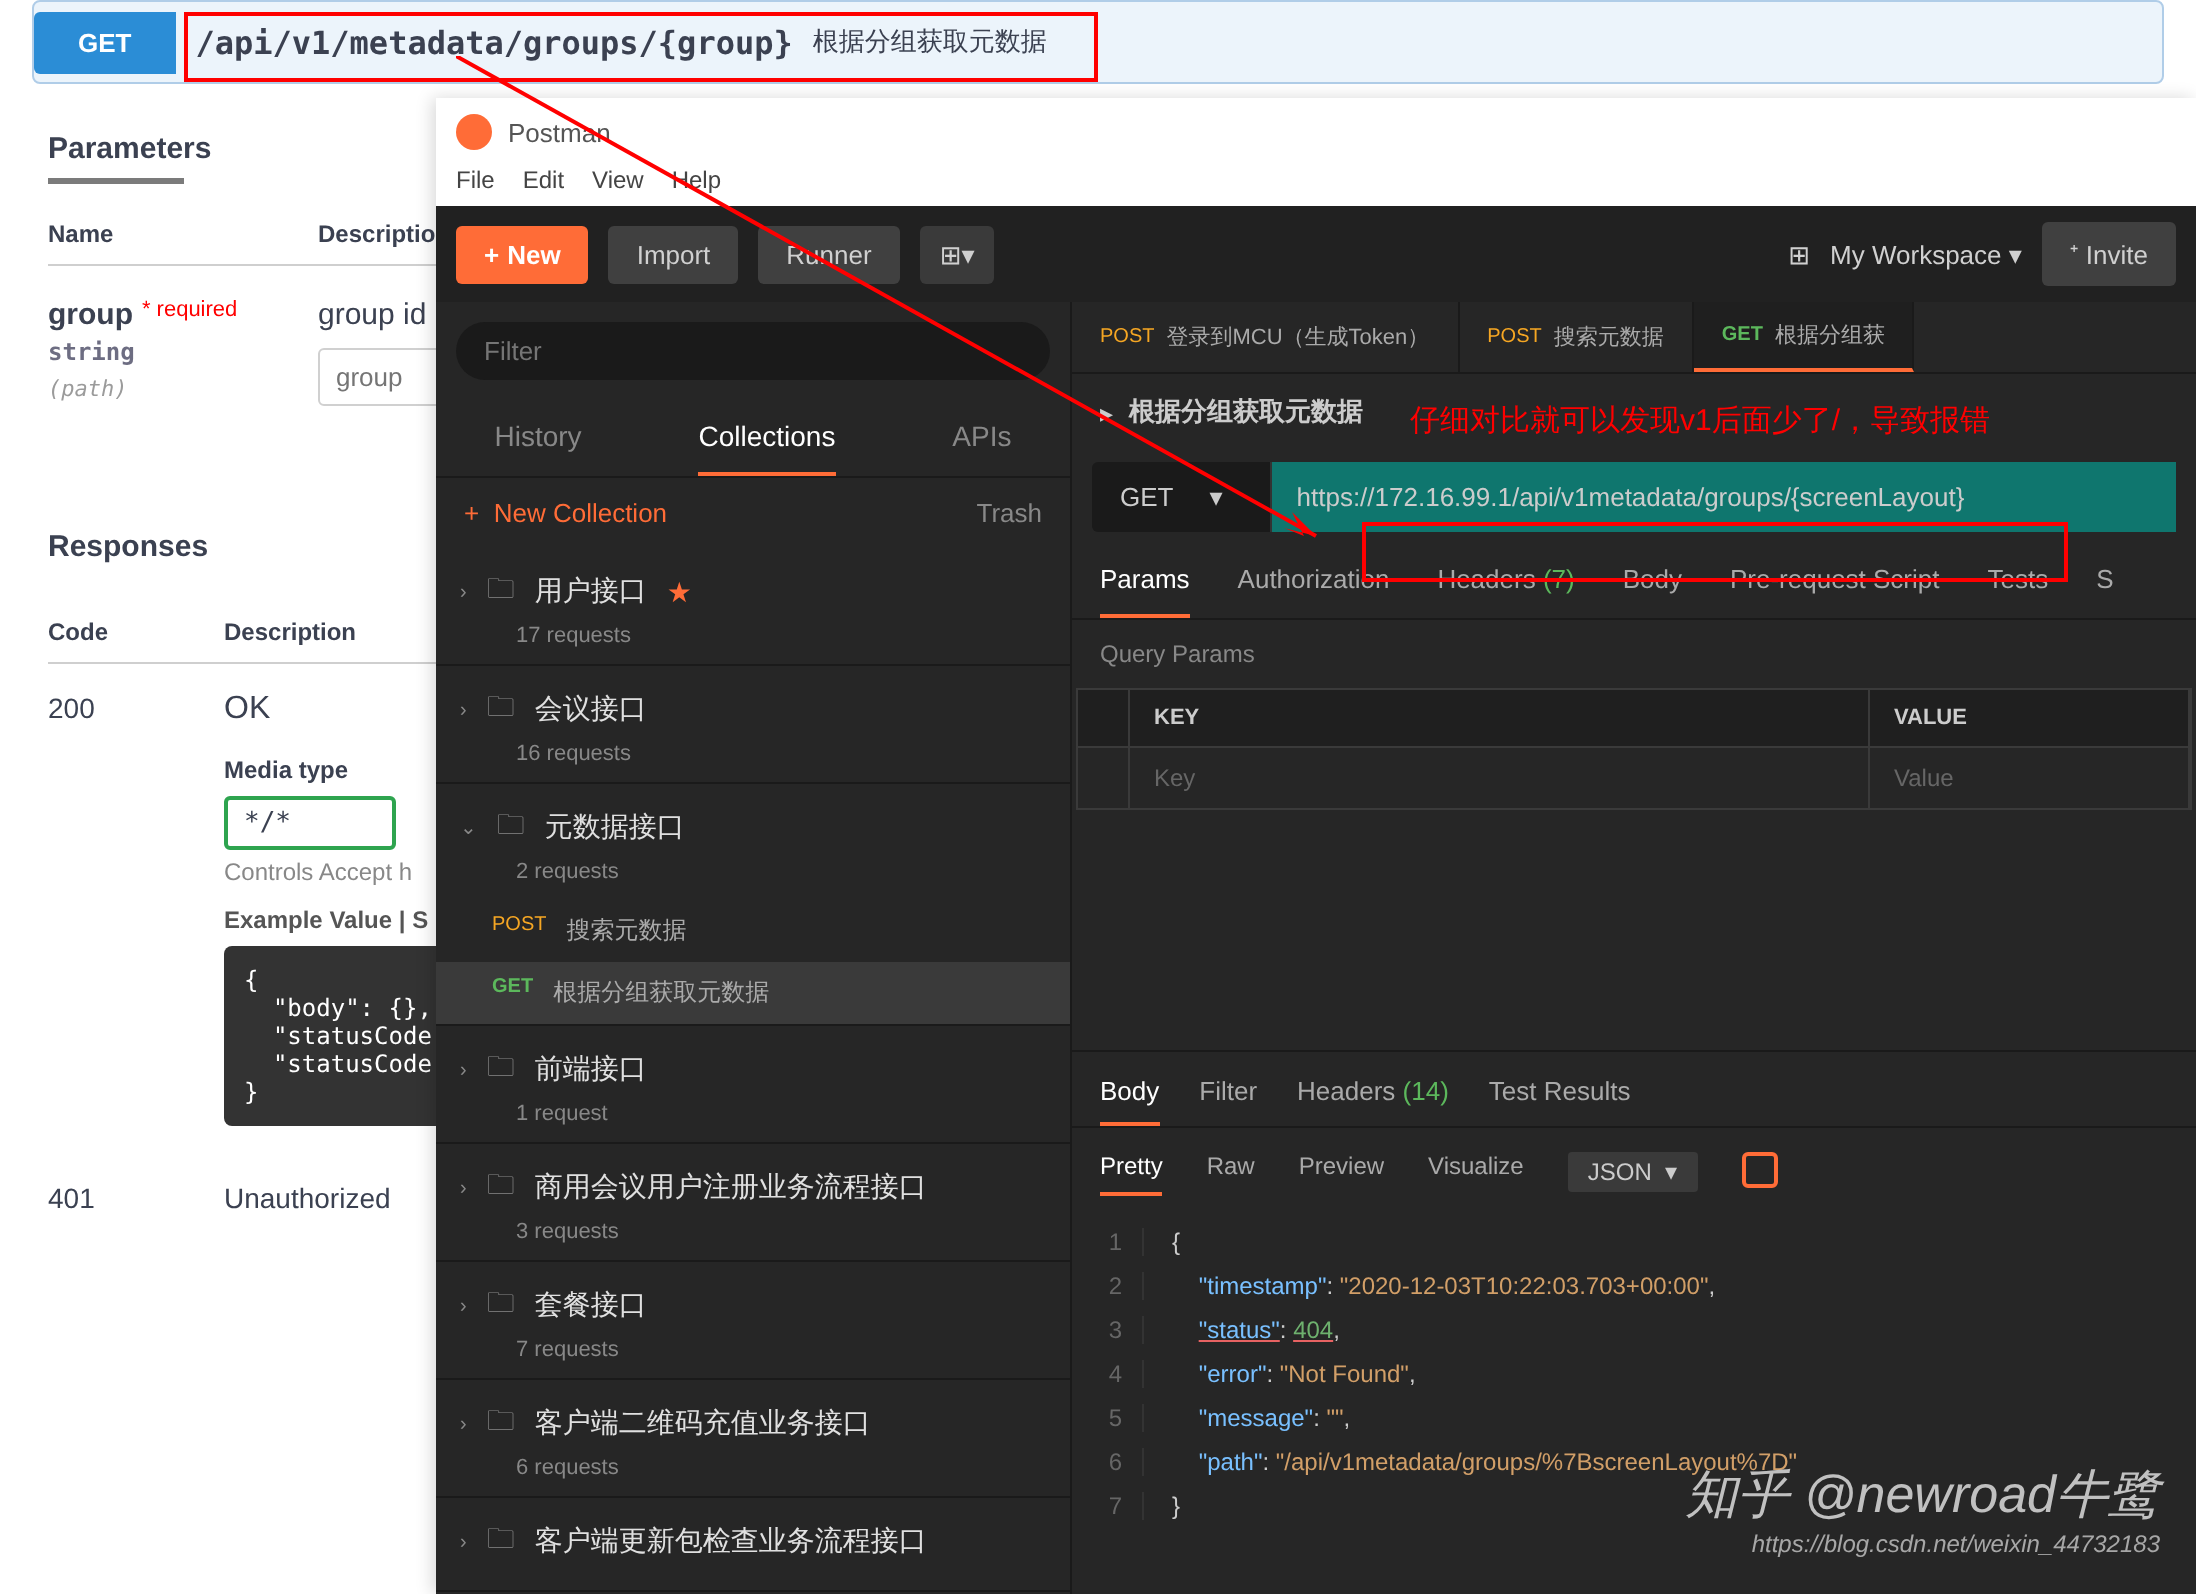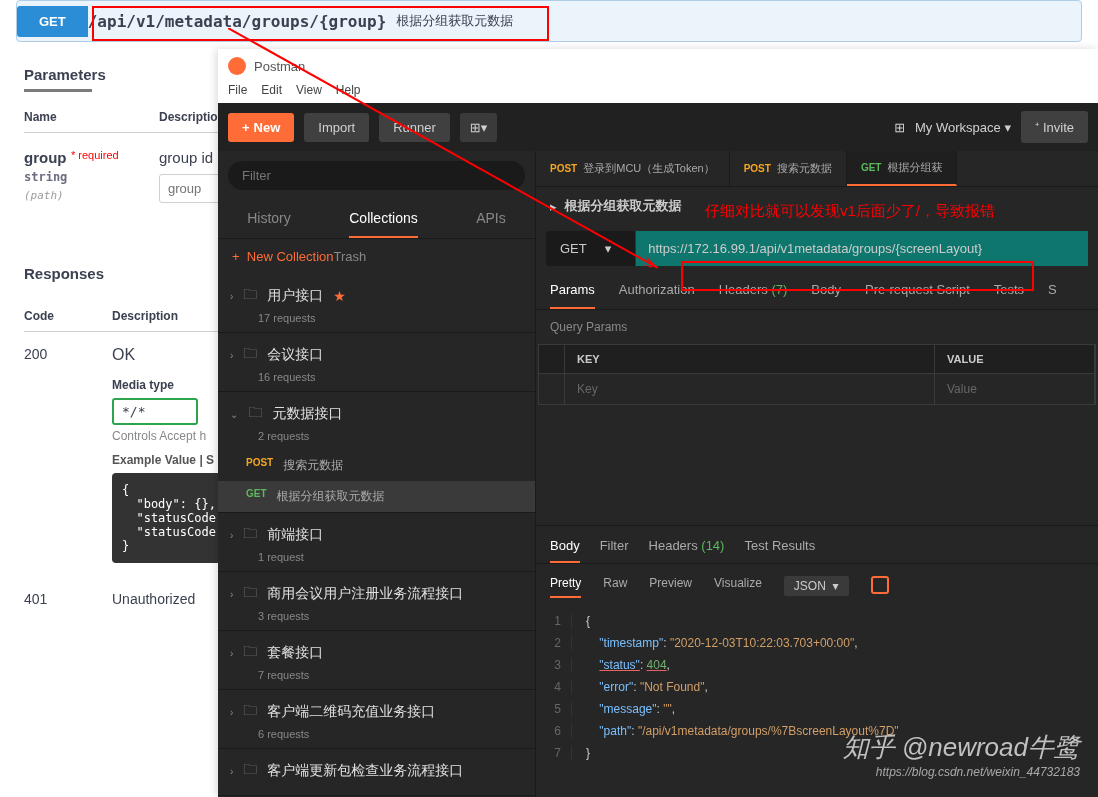--- a/index.html
+++ b/index.html
@@ -1,20 +1,20 @@
 <!DOCTYPE html>
 <html><head>
 <meta charset="utf-8">
 <style>
 *{margin:0;padding:0;box-sizing:border-box;font-family:-apple-system,BlinkMacSystemFont,"Segoe UI",Helvetica,Arial,sans-serif}
 body{background:#fff;width:1098px;height:797px;position:relative;overflow:hidden}
 .swagger{position:absolute;left:0;top:0;width:1098px;height:797px;background:#fff}
 .op-header{background:#ecf4fb;border:1px solid #b0cde8;border-radius:4px;margin:0 16px 8px 16px;display:flex;align-items:center;height:42px}
 .get-badge{background:#2b8dd6;color:#fff;font-weight:700;padding:8px 22px;border-radius:3px 0 0 3px;font-size:13px}
-.op-path{font-family:Consolas,monospace;font-weight:700;color:#3b4151;}
+.op-path{font-family:Consolas,monospace;font-weight:700;color:#3b4151;margin-left:10px}
 .op-desc{color:#3b4151;margin-left:10px;font-size:13px}
 .red-box1{position:absolute;left:92px;top:6px;width:457px;height:35px;border:2px solid red;z-index:5}
 .red-box2{position:absolute;left:681px;top:261px;width:353px;height:30px;border:2px solid red;z-index:20}
 .red-arrow{position:absolute;left:228px;top:28px;width:440px;height:245px;z-index:15;pointer-events:none}
 .red-note{position:absolute;left:705px;top:200px;color:red;font-size:15px;z-index:20;line-height:1.5}
 .section{padding:0 24px}
 .sect-title{font-size:15px;font-weight:700;color:#3b4151;padding:16px 0 6px}
 .sect-underline{width:68px;height:3px;background:#7b7b7b;margin-bottom:18px}
 .tbl-head{display:flex;font-size:12px;font-weight:700;color:#3b4151;border-bottom:1px solid #cfcfcf;padding-bottom:8px}
 .col-name{width:135px}
@@ -44,31 +44,31 @@
 .btn-dark{background:#404040;color:#d0d0d0;border:none;padding:7px 14px;border-radius:3px;font-size:13px}
 .btn-icon{background:#3a3a3a;color:#d0d0d0;border:none;padding:7px 10px;border-radius:3px;font-size:13px}
 .pm-toolbar-right{margin-left:auto;display:flex;gap:10px;align-items:center;color:#d0d0d0;font-size:13px}
 .pm-body{display:flex;height:646px;background:#262626}
 .pm-sidebar{width:334px;background:#262626;border-right:1px solid #1a1a1a;display:flex;flex-direction:column}
 .pm-search{padding:10px}
 .pm-search input{width:100%;background:#1a1a1a;border:none;border-radius:16px;padding:7px 14px;color:#999;font-size:13px}
 .pm-tabs{display:flex;justify-content:space-around;border-bottom:1px solid #1a1a1a;color:#888;font-size:14px}
 .pm-tab{padding:10px 0;cursor:pointer}
 .pm-tab.active{color:#fff;border-bottom:2px solid #ff6c37}
-.pm-newcoll{display:flex;justify-content:flex-start;padding:10px 14px;color:#ff6c37;font-size:13px}
+.pm-newcoll{display:flex;justify-content:space-between;padding:10px 14px;color:#ff6c37;font-size:13px}
 .pm-newcoll .trash{color:#888}
 .pm-coll{border-bottom:1px solid #1a1a1a}
 .pm-coll-head{display:flex;align-items:center;padding:10px 12px;gap:10px;color:#e0e0e0;font-size:14px}
 .pm-coll-sub{color:#888;font-size:11px;margin-left:40px;margin-top:-6px;padding-bottom:8px}
 .pm-chevron{color:#888;font-size:10px}
 .pm-folder{color:#888}
 .pm-star{color:#ff6c37}
 .pm-req-item{padding:7px 28px;font-size:12px;display:flex;gap:10px;color:#aaa}
 .pm-req-item.sel{background:#3a3a3a}
-.m-post{color:#f5a623;font-weight:700;font-size:10px}
+.m-post{color:#f5a623;font-weight:400;font-size:10px}
 .m-get{color:#5cb85c;font-weight:700;font-size:10px}
 
 .pm-main{flex:1;background:#262626;display:flex;flex-direction:column}
 .pm-req-tabs{height:36px;display:flex;border-bottom:1px solid #1a1a1a}
 .pm-req-tab{padding:8px 14px;font-size:11px;color:#aaa;border-right:1px solid #1a1a1a;display:flex;gap:6px;align-items:center;white-space:nowrap}
 .pm-req-tab.active{background:#1f1f1f;border-bottom:2px solid #ff6c37}
 .pm-breadcrumb{padding:10px 14px;color:#ccc;font-size:13px;display:flex;gap:8px;align-items:center}
 .pm-url-row{display:flex;padding:6px 10px;gap:0}
 .pm-method{background:#1a1a1a;color:#ccc;padding:10px 24px 10px 14px;font-size:13px;border-radius:3px 0 0 3px;display:flex;align-items:center;gap:18px}
 .pm-url{flex:1;background:#0f766e;color:#ccc;padding:10px 12px;font-size:13px;border-left:1px solid #333}

